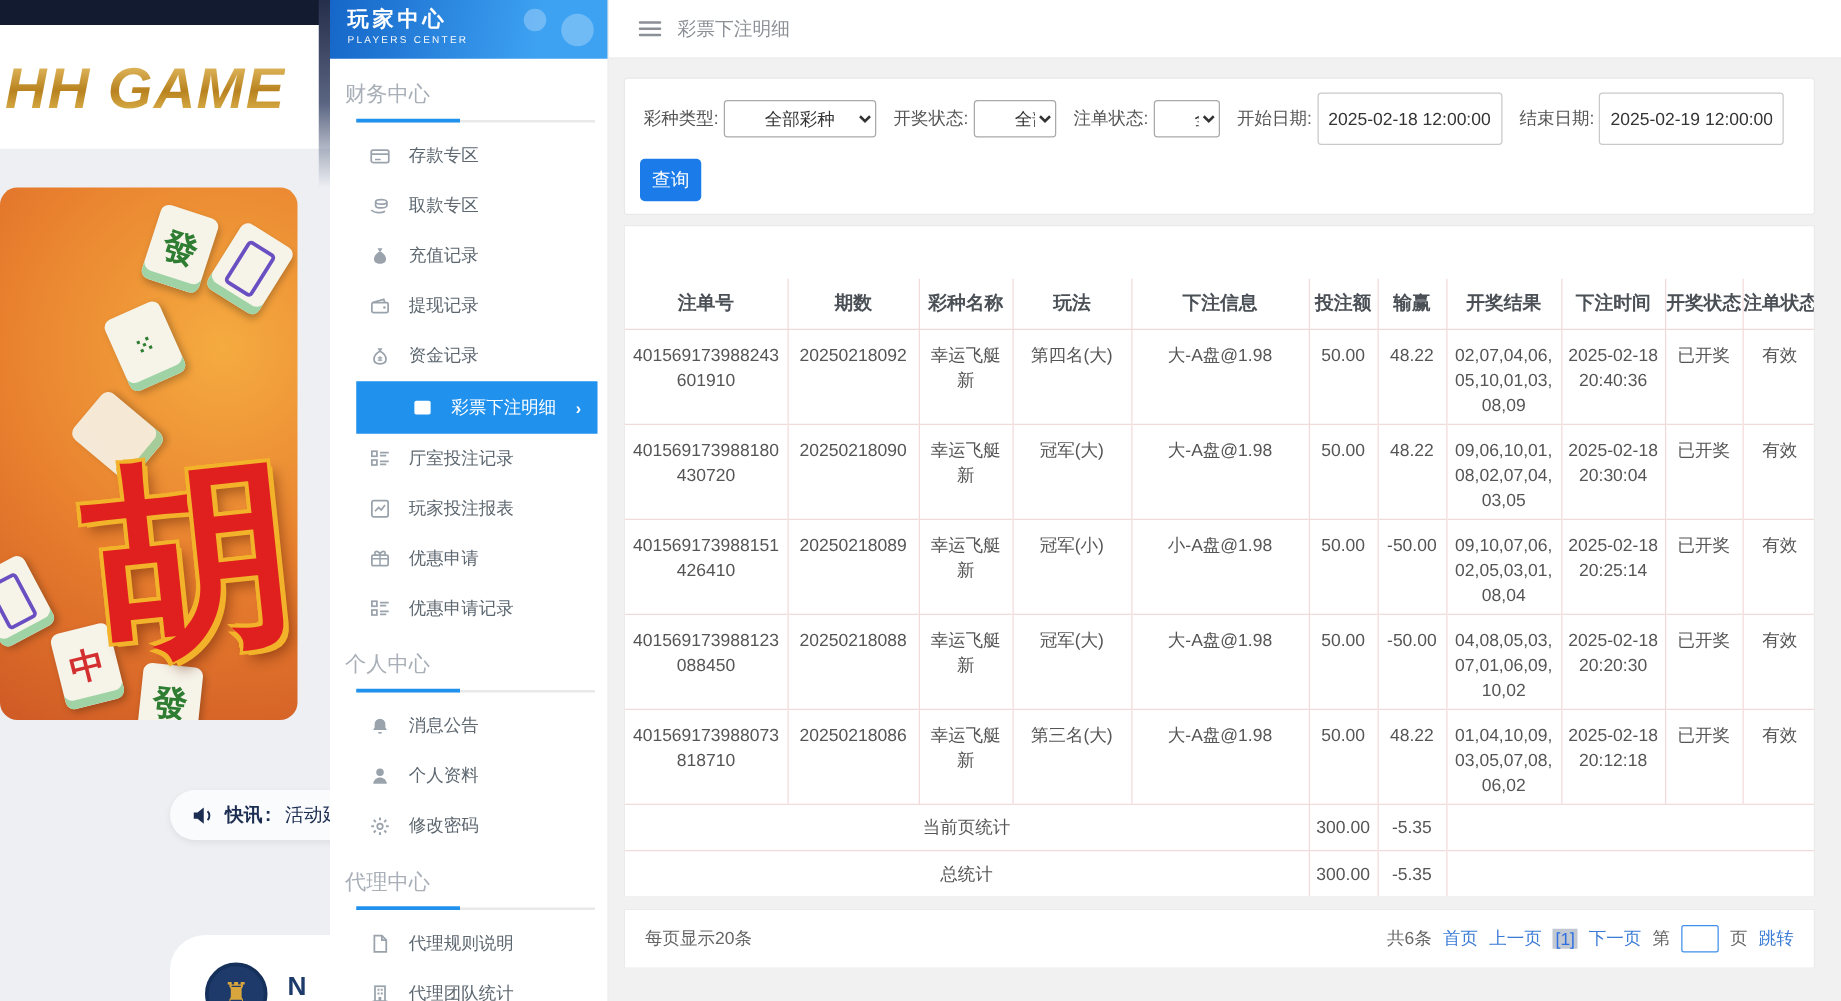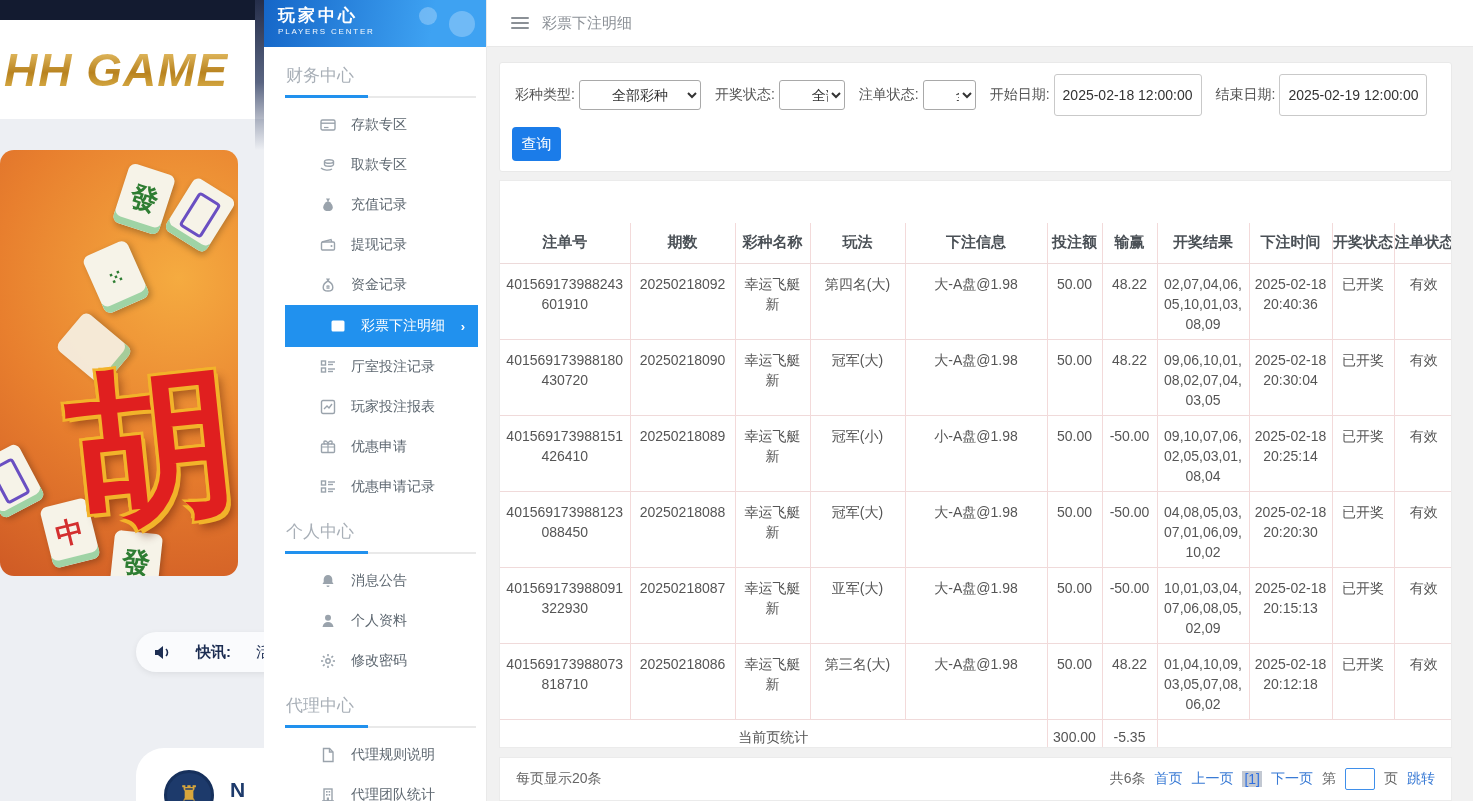--- a/index.html
+++ b/index.html
@@ -20,40 +20,40 @@
   .side-shade{position:absolute;top:0;right:0;width:9px;height:150px;background:linear-gradient(180deg,#252e4a,#5a6582 55%,rgba(90,101,130,0));}
   .banner{position:absolute;top:150px;left:0;width:238px;height:426px;border-radius:14px;overflow:hidden;
     background:radial-gradient(circle at 75% 30%,#f5ab40 0%,#e87f2e 52%,#cf5a25 100%);}
   .tile{position:absolute;width:48px;height:62px;background:#f6f3e8;border-radius:7px;
     box-shadow:inset 0 -7px 0 #9fd3a5,2px 3px 6px rgba(0,0,0,.25);
     display:flex;align-items:center;justify-content:center;font-size:28px;font-weight:bold;}
   .tile .frame{width:26px;height:40px;border:3px solid #6a4fc2;border-radius:4px;}
   .hu-char{position:absolute;right:4px;top:188px;font-size:165px;font-weight:bold;color:#e01f1f;transform:rotate(-6deg);
     text-shadow:4px 4px 0 #f2b32a,-3px -3px 0 #f2b32a,3px -3px 0 #f2b32a,-3px 3px 0 #f2b32a,6px 8px 10px rgba(80,20,0,.45);}
   .ticker{position:absolute;top:632px;left:136px;width:220px;height:40px;background:#fafbfd;border-radius:20px 0 0 20px;
-    display:flex;align-items:center;gap:25px;padding-left:18px;box-shadow:0 2px 6px rgba(0,0,0,.07);
-    color:var(--navy);font-weight:bold;font-size:15px;white-space:nowrap;}
+    display:flex;align-items:center;gap:9px;padding-left:18px;box-shadow:0 2px 6px rgba(0,0,0,.07);
+    color:var(--navy);font-weight:bold;font-size:15px;white-space:nowrap;font-family:Liberation Mono, monospace;}
   .bottom-card{position:absolute;top:748px;left:136px;width:220px;height:60px;background:#fff;border-radius:28px 0 0 0;
     display:flex;align-items:flex-start;gap:16px;padding:22px 0 0 28px;}
   .club-circle{width:50px;height:50px;border-radius:50%;background:#1d3a6b;border:3px solid #16305c;
     display:flex;align-items:center;justify-content:center;color:#d8a63c;font-size:24px;flex:0 0 50px;}
   .club-letter{color:#1d3a6b;font-size:21px;font-weight:bold;margin-top:8px;}
 
   
   .sidebar{flex:0 0 223px;background:#fff;border-right:1px solid #e9e9e9;position:relative;z-index:2;}
   .sb-head{height:47px;background:linear-gradient(100deg,#1566c8 0%,#3ea2f2 75%);color:#fff;padding:7px 0 0 14px;position:relative;overflow:hidden;}
   .sb-title{font-size:17px;font-weight:bold;letter-spacing:3px;line-height:1.1;}
   .sb-sub{font-size:8px;letter-spacing:1.8px;margin-top:1px;opacity:.95;}
   .pad-deco{position:absolute;right:6px;top:4px;width:70px;height:40px;opacity:.35;}
   .pad-deco circle,.pad-deco path{fill:#cfe8ff;}
   .sb-nav{padding-top:4px;}
-  .section-title{color:#a8afb7;font-size:17px;padding:13px 0 9px 22px;}
+  .section-title{color:#a8afb7;font-size:17px;padding:13px 0 9px 12px;}
   .section-line{height:2px;background:#e9e9e9;margin:0 10px 7px 21px;position:relative;}
   .section-line::before{content:"";position:absolute;left:0;top:-1px;width:83px;height:3px;background:var(--accent);}
-  .item{height:40px;display:flex;align-items:center;gap:15px;padding-left:56px;color:#5d6770;font-size:14px;cursor:pointer;white-space:nowrap;}
+  .item{height:40px;display:flex;align-items:center;gap:15px;padding-left:32px;color:#5d6770;font-size:14px;cursor:pointer;white-space:nowrap;}
   .item .ico{width:16px;height:16px;color:#9aa3ac;display:flex;align-items:center;justify-content:center;flex:0 0 16px;}
   .item.active{background:var(--accent);color:#fff;margin:0 8px 0 21px;padding-left:45px;position:relative;height:42px;}
   .item.active .ico{color:#fff;}
   .item .chev{position:absolute;right:13px;font-size:13px;font-weight:bold;}
 
   
   main{flex:1;display:flex;flex-direction:column;background:#f1f1f1;overflow:hidden;}
   .topbar{height:47px;flex:0 0 47px;background:#fff;border-bottom:1px solid #e8e8e8;display:flex;align-items:center;gap:13px;padding-left:24px;color:#8b9096;font-size:15px;}
   .burger{width:18px;display:flex;flex-direction:column;gap:3px;cursor:pointer;}
   .burger span{display:block;height:2px;background:#8b9096;border-radius:1px;}
@@ -417,33 +417,20 @@
               <td>冠军(大)</td>
               <td>大-A盘@1.98</td>
               <td>50.00</td>
               <td>-50.00</td>
               <td class="wrap">04,08,05,03,07,01,06,09,10,02</td>
               <td>2025-02-18 20:20:30</td>
               <td>已开奖</td>
               <td>有效</td>
             </tr>
             <tr class="data-row">
-              <td class="wrap">401569173988091322930</td>
-              <td>20250218087</td>
-              <td>幸运飞艇新</td>
-              <td>亚军(大)</td>
-              <td>大-A盘@1.98</td>
-              <td>50.00</td>
-              <td>-50.00</td>
-              <td class="wrap">10,01,03,04,07,06,08,05,02,09</td>
-              <td>2025-02-18 20:15:13</td>
-              <td>已开奖</td>
-              <td>有效</td>
-            </tr>
-            <tr class="data-row">
               <td class="wrap">401569173988073818710</td>
               <td>20250218086</td>
               <td>幸运飞艇新</td>
               <td>第三名(大)</td>
               <td>大-A盘@1.98</td>
               <td>50.00</td>
               <td>48.22</td>
               <td class="wrap">01,04,10,09,03,05,07,08,06,02</td>
               <td>2025-02-18 20:12:18</td>
               <td>已开奖</td>

